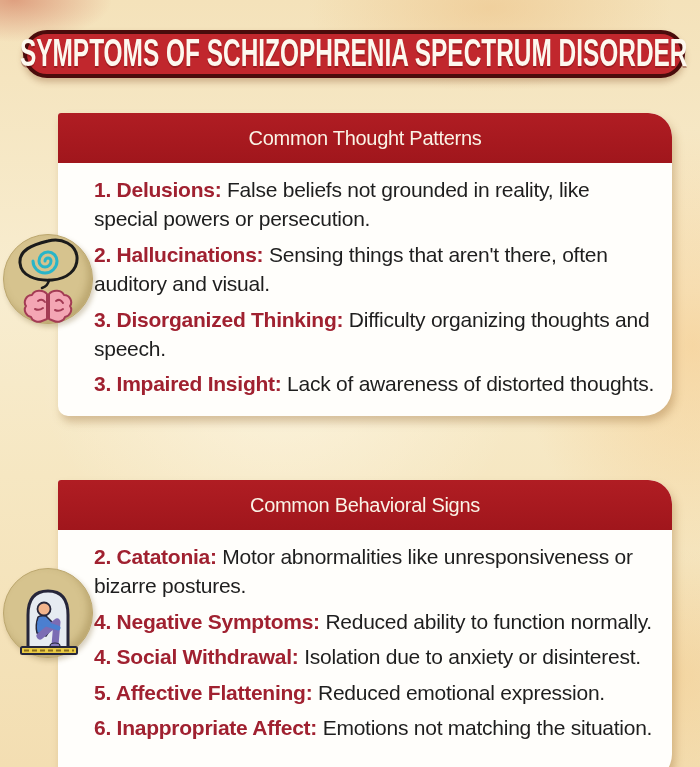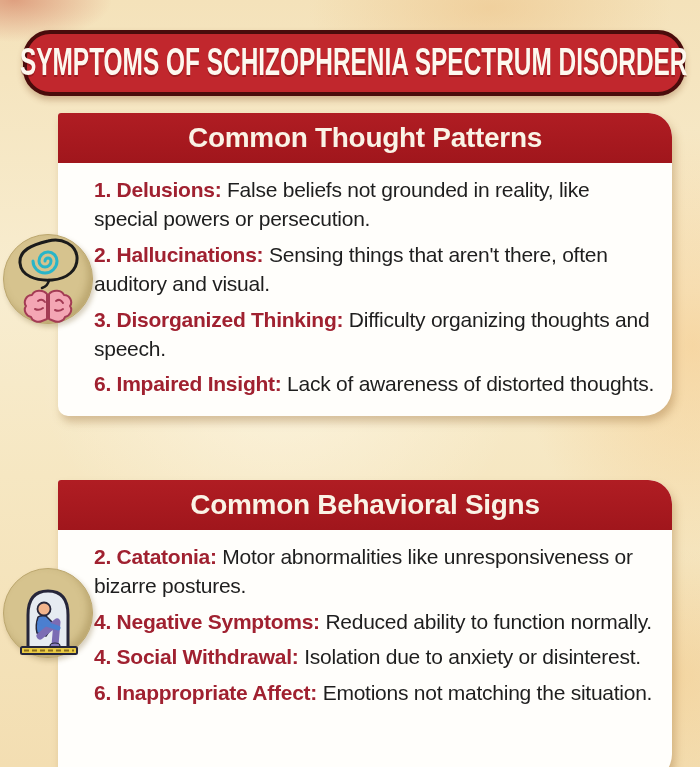--- a/index.html
+++ b/index.html
@@ -16,21 +16,21 @@
       radial-gradient(ellipse 240px 300px at 99% 45%, rgba(245,198,130,0.55), transparent 72%),
       radial-gradient(ellipse 220px 180px at 96% 88%, rgba(243,200,135,0.45), transparent 70%),
       radial-gradient(ellipse 320px 240px at 40% 50%, rgba(255,250,236,0.55), transparent 75%),
       linear-gradient(180deg, #f4e2ba 0%, #f8edd0 38%, #f6e7c2 62%, #f3deb2 100%);
   }
 
   
   .banner {
     position: absolute;
     left: 23px; top: 30px;
-    width: 662px; height: 66px;
+    width: 662px; height: 48px;
     box-sizing: border-box;
     background: #c1272d;
     border: 4px solid #4a0c0c;
     border-radius: 27px;
     display: flex; align-items: center; justify-content: center;
     box-shadow: 0 4px 6px rgba(120,60,20,0.30);
   }
   .banner-text {
     display: inline-block;
     white-space: nowrap;
@@ -57,22 +57,22 @@
   .card-2 { top: 452px; height: 302px; margin-top: 28px; }
 
   .card-header {
     height: 50px;
     background: linear-gradient(180deg, #b01d23, #a0161c);
     border-radius: 0 22px 0 0;
     display: flex; align-items: center; justify-content: center;
   }
   .card-header span {
     color: #faf3e6;
-    font-weight: bold;
-    font-size: 28px;
+    font-weight: normal;
+    font-size: 20px;
     letter-spacing: -0.3px;
   }
 
   .card-body {
     padding: 12px 14px 0 36px;
     font-size: 21px;
     line-height: 1.4;
     letter-spacing: -0.25px;
     color: #1e1e1e;
   }
@@ -106,32 +106,33 @@
   </header>
 
   <section class="card card-1">
     <div class="card-header">
       <span>Common Thought Patterns</span>
     </div>
     <div class="card-body">
       <p class="item"><span class="item-label">1. Delusions:</span><span class="item-text"> False beliefs not grounded in reality, like special powers or persecution.</span></p>
       <p class="item"><span class="item-label">2. Hallucinations:</span><span class="item-text"> Sensing things that aren't there, often auditory and visual.</span></p>
       <p class="item"><span class="item-label">3. Disorganized Thinking:</span><span class="item-text"> Difficulty organizing thoughts and speech.</span></p>
-      <p class="item"><span class="item-label">6. Impaired Insight:</span><span class="item-text"> Lack of awareness of distorted thoughts.</span></p>
+      <p class="item"><span class="item-label">3. Impaired Insight:</span><span class="item-text"> Lack of awareness of distorted thoughts.</span></p>
     </div>
   </section>
 
   <section class="card card-2">
     <div class="card-header">
       <span>Common Behavioral Signs</span>
     </div>
     <div class="card-body">
       <p class="item"><span class="item-label">2. Catatonia:</span><span class="item-text"> Motor abnormalities like unresponsiveness or bizarre postures.</span></p>
       <p class="item"><span class="item-label">4. Negative Symptoms:</span><span class="item-text"> Reduced ability to function normally.</span></p>
       <p class="item"><span class="item-label">4. Social Withdrawal:</span><span class="item-text"> Isolation due to anxiety or disinterest.</span></p>
+      <p class="item"><span class="item-label">5. Affective Flattening:</span><span class="item-text"> Reduced emotional expression.</span></p>
       <p class="item"><span class="item-label">6. Inappropriate Affect:</span><span class="item-text"> Emotions not matching the situation.</span></p>
     </div>
   </section>
 
   <div class="icon-circle icon-1">
     <svg width="88" height="88" viewBox="0 0 88 88">
 
       <path d="M44 6 C58 2 72 10 73 22 C74 35 63 44 48 45 C32 46 17 41 16 28 C15 15 28 10 44 6 Z" fill="none" stroke="#1b1b1b" stroke-width="3"></path>
       <path d="M45 45 q-1 6 -7 8" fill="none" stroke="#1b1b1b" stroke-width="2.5" stroke-linecap="round"></path>
 

